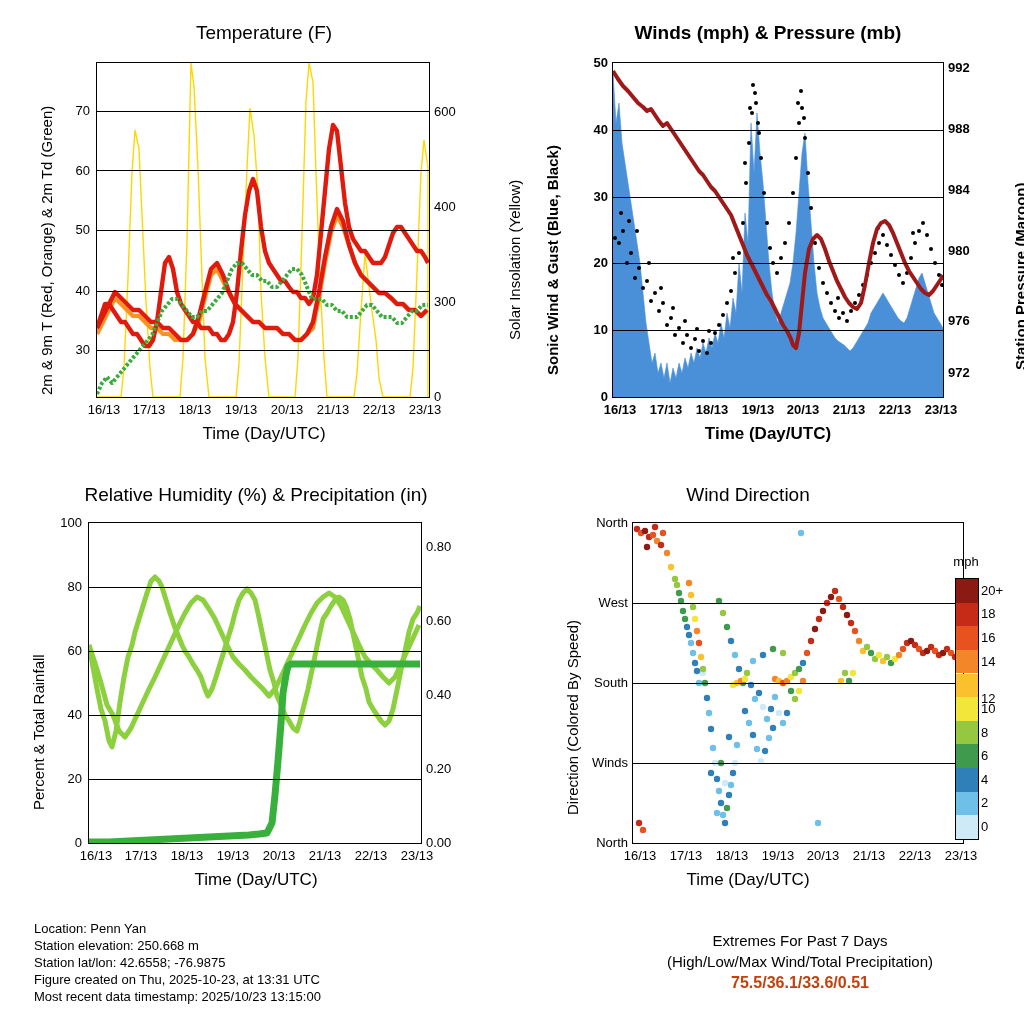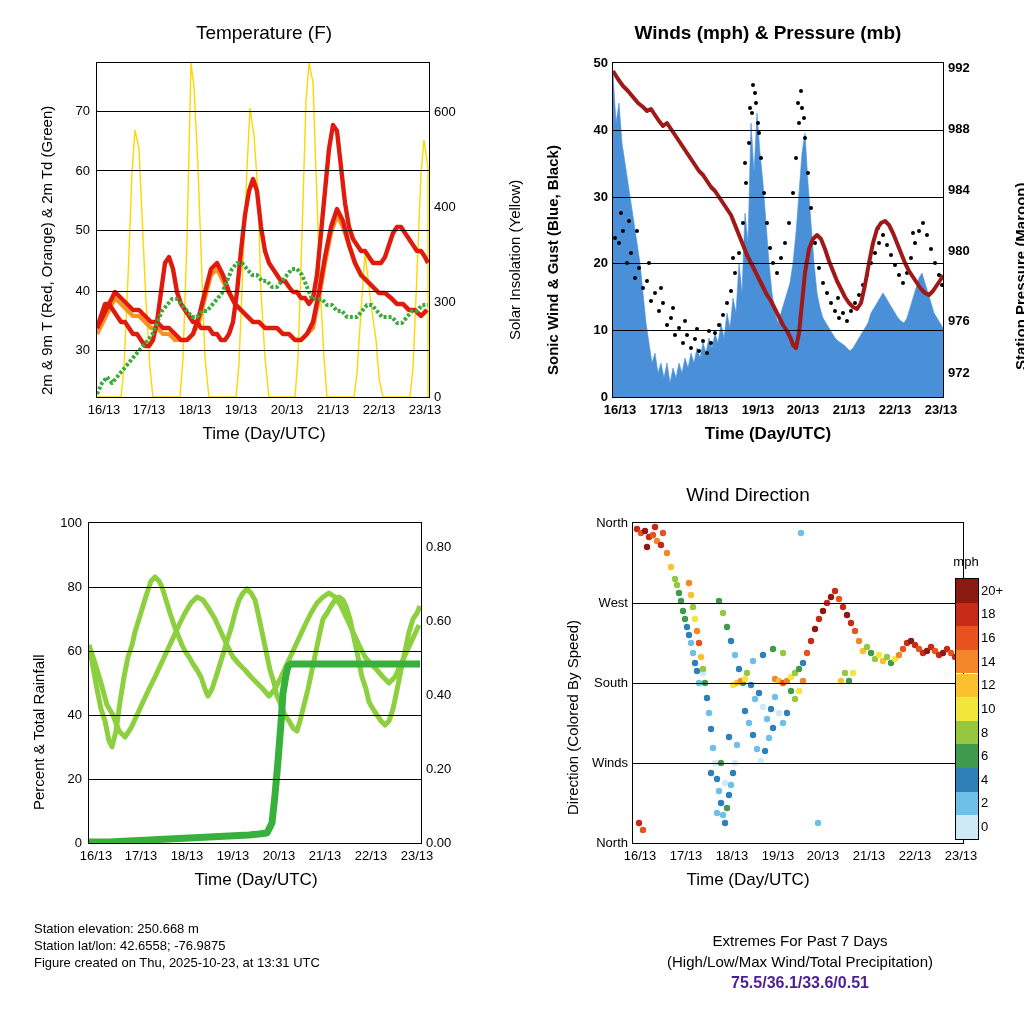--- a/index.html
+++ b/index.html
@@ -68,21 +68,21 @@
     line-height:17px;
     white-space:nowrap;
   }
   .extremes{
     position:absolute;
     text-align:center;
     font-size:15px;
     line-height:21px;
   }
   .extremes .val{
-    color:#4c1d95;
+    color:#c2410c;
     font-weight:bold;
     font-size:16px;
   }
   .legend-title{
     position:absolute;font-size:13px;text-align:center;white-space:nowrap;
   }
   .legend-box{position:absolute;}
   .legend-swatch{position:absolute;left:0;width:22px;}
   .legend-lab{
     position:absolute;left:26px;font-size:13px;transform:translateY(-50%);
@@ -302,20 +302,21 @@
   <div class="xtick" style="left:291px;top:402px;">20/13</div>
   <div class="xtick" style="left:337px;top:402px;">21/13</div>
   <div class="xtick" style="left:383px;top:402px;">22/13</div>
   <div class="xtick" style="left:429px;top:402px;">23/13</div>
 
   <div class="xlabel" style="top:424px;left:0;">Time (Day/UTC)</div>
 </div>
 
 <div class="panel" style="left:0;top:460px;width:512px;height:470px;">
 
+  <div class="ptitle" style="top:24px;left:0;">Relative Humidity (%) &amp; Precipitation (in)</div>
 
   <div class="ylabel" style="left:30px;top:350px;">Percent &amp; Total Rainfall</div>
 
   <div class="plot" style="left:88px;top:62px;width:332px;height:320px;">
     <div class="gridline" style="top:64px;"></div>
     <div class="gridline" style="top:128px;"></div>
     <div class="gridline" style="top:192px;"></div>
     <div class="gridline" style="top:256px;"></div>
 
     <svg width="332" height="320" viewBox="0 0 332 320" preserveAspectRatio="none">
@@ -548,32 +549,34 @@
     <div class="legend-swatch" style="top:141.8px;height:23.6px;background:#95c840;"></div>
     <div class="legend-swatch" style="top:165.4px;height:23.6px;background:#3f9a4e;"></div>
     <div class="legend-swatch" style="top:189.0px;height:23.6px;background:#2f7fb8;"></div>
     <div class="legend-swatch" style="top:212.7px;height:23.6px;background:#6fc0e8;"></div>
     <div class="legend-swatch" style="top:236.3px;height:23.7px;background:#cfeaf7;"></div>
   </div>
   <div class="legend-lab" style="top:12px;">20+</div>
   <div class="legend-lab" style="top:35px;">18</div>
   <div class="legend-lab" style="top:59px;">16</div>
   <div class="legend-lab" style="top:83px;">14</div>
-  <div class="legend-lab" style="top:106px;">12</div>
+  <div class="legend-lab" style="top:120px;">12</div>
   <div class="legend-lab" style="top:130px;">10</div>
   <div class="legend-lab" style="top:154px;">8</div>
   <div class="legend-lab" style="top:177px;">6</div>
   <div class="legend-lab" style="top:201px;">4</div>
   <div class="legend-lab" style="top:224px;">2</div>
   <div class="legend-lab" style="top:248px;">0</div>
 </div>
 
 <div class="footer" style="top:920px;">
+  <div>Location: Penn Yan</div>
   <div>Station elevation: 250.668 m</div>
   <div>Station lat/lon: 42.6558; -76.9875</div>
   <div>Figure created on Thu, 2025-10-23, at 13:31 UTC</div>
+  <div>Most recent data timestamp: 2025/10/23 13:15:00</div>
 </div>
 
 <div class="extremes" style="left:600px;top:930px;width:400px;">
   <div>Extremes For Past 7 Days</div>
   <div>(High/Low/Max Wind/Total Precipitation)</div>
   <div class="val">75.5/36.1/33.6/0.51</div>
 </div>
 
 </body></html>

